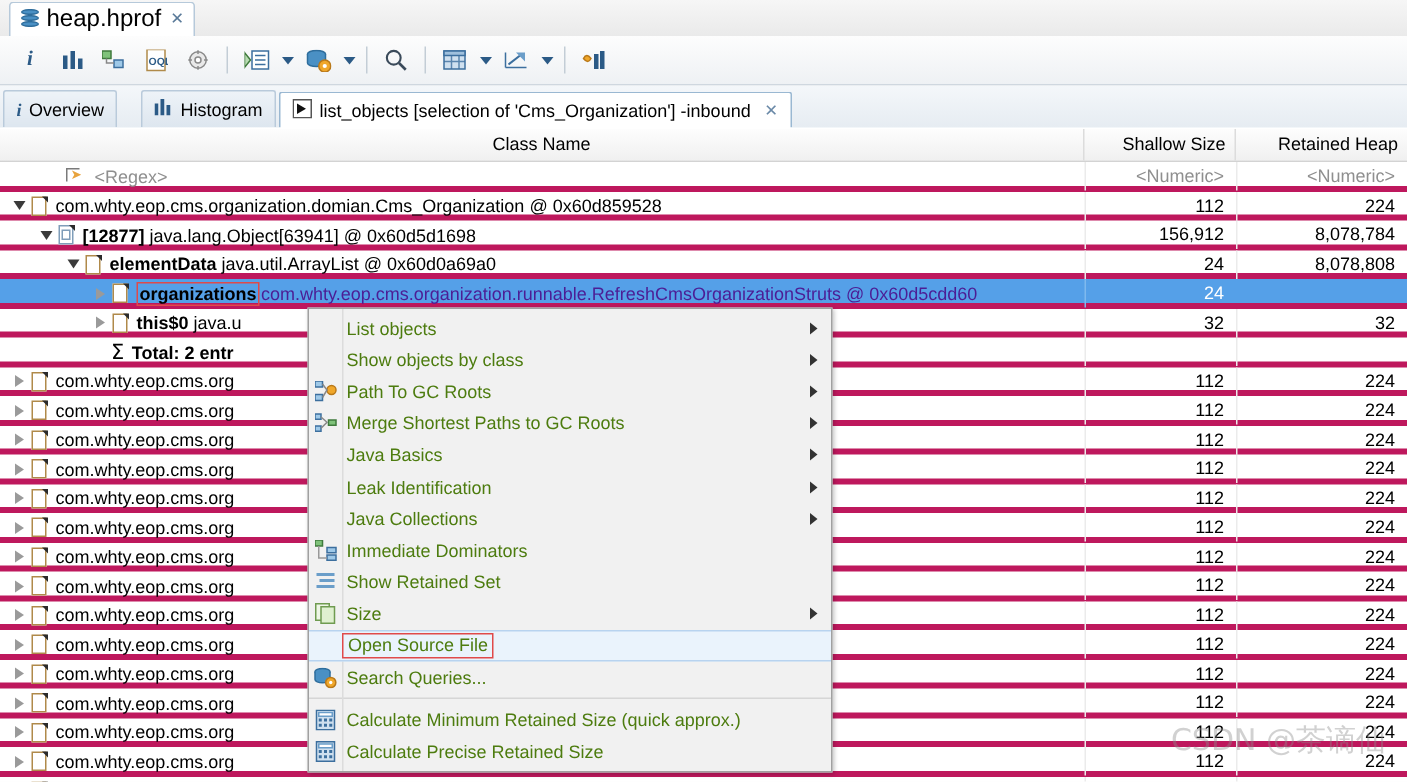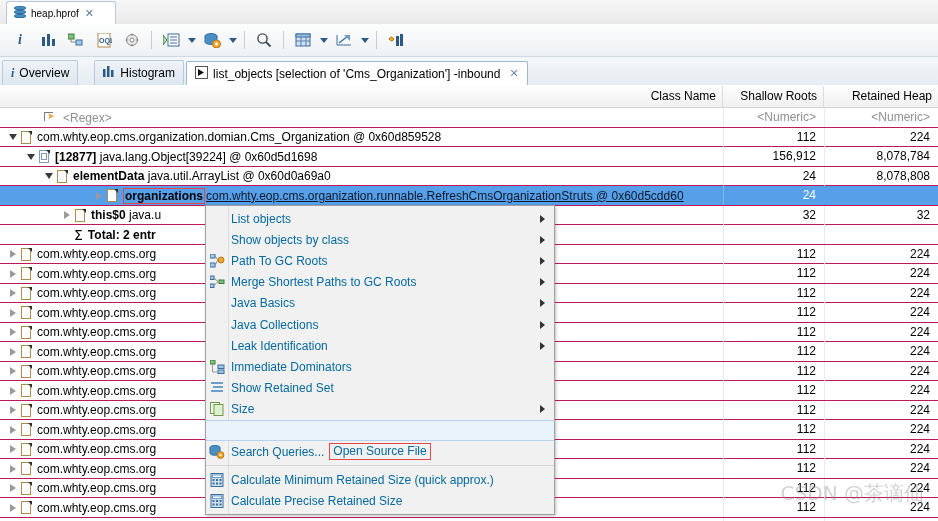--- a/index.html
+++ b/index.html
@@ -11,21 +11,21 @@
     -webkit-font-smoothing:antialiased;
   }
   #app{position:relative;width:938px;height:521px;background:#f1f1f1;}
 
   
   .tabstrip{position:absolute;left:0;top:0;width:938px;height:24px;
     background:linear-gradient(#f6f6f6,#eaeaea);border-bottom:1px solid #c2d5e8;}
   .etab{position:absolute;left:6px;top:1px;height:23px;min-width:110px;
     background:#ffffff;border:1px solid #b6c9da;border-bottom:none;
     border-radius:3px 3px 0 0;display:flex;align-items:center;padding:0 6px;box-sizing:border-box;}
-  .etab .lbl{font-size:10px;color:#000;margin:0 6px 0 4px;}
+  .etab .lbl{font-size:16px;color:#000;margin:0 6px 0 4px;}
   .etab .x{color:#5a7a99;font-size:11px;line-height:1;}
   .db-ico{width:14px;height:14px;position:relative;display:inline-block;}
   .db-ico i{position:absolute;left:1px;width:12px;height:4px;border-radius:50%/60%;
     background:#4a90c4;border:1px solid #2e6d9c;box-sizing:border-box;}
   .db-ico i:nth-child(1){top:0px;}
   .db-ico i:nth-child(2){top:4px;}
   .db-ico i:nth-child(3){top:8px;}
 
   
   .toolbar{position:absolute;left:0;top:24px;width:938px;height:33px;
@@ -49,26 +49,26 @@
     border-radius:2px 2px 0 0;position:relative;top:1px;}
   .vtab .x{color:#6b8aa8;font-size:11px;margin-left:4px;}
 
   
   .tablewrap{position:absolute;left:0;top:85px;width:938px;height:436px;background:#fff;
     border-top:1px solid #fff;}
   .thead{position:relative;height:21px;background:linear-gradient(#fdfdfd,#f0f0f0);
     border-bottom:1px solid #d3d3d3;}
   .th{position:absolute;top:0;height:21px;line-height:21px;font-size:12px;color:#000;
     box-sizing:border-box;border-right:1px solid #dcdcdc;padding:0 6px;}
-  .th.name{left:0;width:723px;text-align:right;}
+  .th.name{left:0;width:723px;text-align:center;}
   .th.shallow{left:723px;width:101px;text-align:right;}
   .th.retained{left:824px;width:114px;text-align:right;border-right:none;}
 
   .rows{position:relative;height:414px;overflow:hidden;}
-  .row{position:relative;height:19.5px;border-bottom:1px solid #be185d;box-sizing:border-box;}
+  .row{position:relative;height:19.5px;border-bottom:4px solid #be185d;box-sizing:border-box;}
   .row.sel{background:#55a0e8;}
   .cell-name{position:absolute;left:0;top:0;height:19px;display:flex;align-items:center;
     font-size:12px;white-space:nowrap;overflow:hidden;}
   .cell-num{position:absolute;top:0;height:19px;line-height:19px;font-size:12px;text-align:right;
     box-sizing:border-box;padding-right:8px;border-left:1px solid #ebebeb;}
   .cell-num.c1{left:723px;width:101px;}
   .cell-num.c2{left:824px;width:114px;}
   .row.sel .cell-num{color:#fff;border-left-color:#7fb9ee;}
 
   .twisty{width:14px;height:19px;display:inline-flex;align-items:center;justify-content:center;flex:0 0 14px;}
@@ -82,41 +82,41 @@
   .fileico .pg{position:absolute;left:1px;top:1px;width:10px;height:13px;background:#fff;
     border:1px solid #b08a4a;box-sizing:border-box;}
   .fileico .fold{position:absolute;right:1px;top:1px;width:0;height:0;
     border-left:4px solid transparent;border-top:4px solid #2b2b2b;}
   .fileico.arr .pg{border-color:#7f9db9;}
   .fileico.arr .inner{position:absolute;left:3px;top:4px;width:6px;height:7px;border:1px solid #7f9db9;
     box-sizing:border-box;font-size:6px;color:#5588bb;text-align:center;line-height:6px;}
 
   .rtxt{white-space:nowrap;}
   .b{font-weight:bold;}
-  .row.sel .rtxt{color:#0f172a;text-decoration:underline;}
+  .row.sel .rtxt{color:#4c1d95;}
   .mark{border:1px solid #e04a4a;padding:0 1px;margin:0 1px 0 0;display:inline-block;line-height:14px;}
   .sigma{font-family:"DejaVu Sans", sans-serif;font-size:14px;margin-right:5px;}
   .regexico{width:16px;height:15px;position:relative;flex:0 0 16px;margin-right:5px;}
   .regexico::before{content:"";position:absolute;left:2px;top:2px;width:8px;height:8px;
     border-left:1px solid #7a7a7a;border-top:1px solid #7a7a7a;}
   .regexico::after{content:"\27A4";position:absolute;left:5px;top:1px;font-size:9px;color:#e8a33d;}
   .grey{color:#8f8f8f;}
 
   
   .ctxmenu{position:absolute;left:205px;top:205px;width:350px;background:#f1f1f1;
     border:1px solid #a0a0a0;box-shadow:1px 1px 3px rgba(0,0,0,.25);z-index:40;
     padding:2px 0 2px 0;box-sizing:border-box;}
   .ctxmenu::before{content:"";position:absolute;left:22px;top:0;bottom:0;width:1px;background:#dcdcdc;}
-  .mi{position:relative;height:21.2px;display:flex;align-items:center;font-size:12px;color:#0369a1;
+  .mi{position:relative;height:21.2px;display:flex;align-items:center;font-size:12px;color:#4d7c0f;
     padding-left:0;box-sizing:border-box;}
   .mi .mico{width:22px;height:21px;display:flex;align-items:center;justify-content:center;flex:0 0 22px;}
   .mi .mlbl{padding-left:3px;white-space:nowrap;}
   .mi .arrow{position:absolute;right:9px;top:50%;transform:translateY(-50%);
     border-top:4px solid transparent;border-bottom:4px solid transparent;border-left:5px solid #333;}
-  .mi.hl{background:#eaf3fc;border-top:1px solid #b8d3ef;border-bottom:1px solid #b8d3ef;flex-direction:column;}
+  .mi.hl{background:#eaf3fc;border-top:1px solid #b8d3ef;border-bottom:1px solid #b8d3ef;}
   .mi.hl .mlbl{border:1px solid #e04a4a;padding:0 3px;margin-left:0;line-height:15px;}
   .msep{height:1px;background:#d6d6d6;margin:3px 0 3px 0;}
 
   
   .wmark{position:absolute;right:14px;bottom:14px;font-size:20px;color:rgba(140,140,140,.40);
     font-family:"DejaVu Sans", sans-serif;z-index:60;pointer-events:none;white-space:nowrap;}
 </style>
 </head>
 <body>
 
@@ -254,21 +254,21 @@
           </svg>
       </span>
       <span>list_objects [selection of 'Cms_Organization'] -inbound</span>
       <span class="x">✕</span>
     </div>
   </div>
 
   <div class="tablewrap">
     <div class="thead">
       <div class="th name">Class Name</div>
-      <div class="th shallow">Shallow Roots</div>
+      <div class="th shallow">Shallow Size</div>
       <div class="th retained">Retained Heap</div>
     </div>
     <div class="rows" id="rows">
 
       <div class="row">
         <div class="cell-name" style="padding-left:42px;">
           <span class="regexico"></span>
           <span class="rtxt grey">&lt;Regex&gt;</span>
         </div>
         <div class="cell-num c1 grey">&lt;Numeric&gt;</div>
@@ -285,34 +285,34 @@
             <span class="rtxt">com.whty.eop.cms.organization.domian.Cms_Organization @ 0x60d859528</span>
           </div>
           <div class="cell-num c1">112</div>
           <div class="cell-num c2">224</div>
         </div>
         <div class="row">
           <div class="cell-name" style="padding-left:24px;"><span class="twisty open"></span><span class="fileico arr">
               <span class="pg"></span>
               <span class="fold"></span>
               <span class="inner"></span>
-            </span><span class="b">[12877]</span>&nbsp;<span class="rtxt">java.lang.Object[39224] @ 0x60d5d1698</span></div>
+            </span><span class="b">[12877]</span>&nbsp;<span class="rtxt">java.lang.Object[63941] @ 0x60d5d1698</span></div>
           <div class="cell-num c1">156,912</div>
           <div class="cell-num c2">8,078,784</div>
         </div>
         <div class="row">
           <div class="cell-name" style="padding-left:42px;"><span class="twisty open"></span><span class="fileico">
               <span class="pg"></span>
               <span class="fold"></span>
             </span><span class="b">elementData</span>&nbsp;<span class="rtxt">java.util.ArrayList @ 0x60d0a69a0</span></div>
           <div class="cell-num c1">24</div>
           <div class="cell-num c2">8,078,808</div>
         </div>
         <div class="row sel">
-          <div class="cell-name" style="padding-left:92px;">
+          <div class="cell-name" style="padding-left:60px;">
             <span class="twisty closed"></span>
             <span class="fileico">
               <span class="pg"></span>
               <span class="fold"></span>
             </span>
             <span class="mark"><span class="b">organizations</span></span>
             <span class="rtxt">com.whty.eop.cms.organization.runnable.RefreshCmsOrganizationStruts @ 0x60d5cdd60</span>
           </div>
           <div class="cell-num c1">24</div>
         </div>
@@ -547,26 +547,26 @@
         <span class="mlbl">Merge Shortest Paths to GC Roots</span>
         <span class="arrow"></span>
       </div>
       <div class="mi">
         <span class="mico"></span>
         <span class="mlbl">Java Basics</span>
         <span class="arrow"></span>
       </div>
       <div class="mi">
         <span class="mico"></span>
+        <span class="mlbl">Leak Identification</span>
+        <span class="arrow"></span>
+      </div>
+      <div class="mi">
+        <span class="mico"></span>
         <span class="mlbl">Java Collections</span>
-        <span class="arrow"></span>
-      </div>
-      <div class="mi">
-        <span class="mico"></span>
-        <span class="mlbl">Leak Identification</span>
         <span class="arrow"></span>
       </div>
       <div class="mi">
         <span class="mico">
           <svg width="15" height="14" viewBox="0 0 15 14">
             <rect x="0" y="0" width="5" height="4" fill="#7fc27a" stroke="#3f7a3c"></rect>
             <rect x="8" y="5" width="6" height="3.5" fill="#9fc9e8" stroke="#3c6f9e"></rect>
             <rect x="8" y="10" width="6" height="3.5" fill="#9fc9e8" stroke="#3c6f9e"></rect>
             <path d="M2.5 4 L2.5 12 L8 12" stroke="#999" fill="none"></path>
           </svg>

